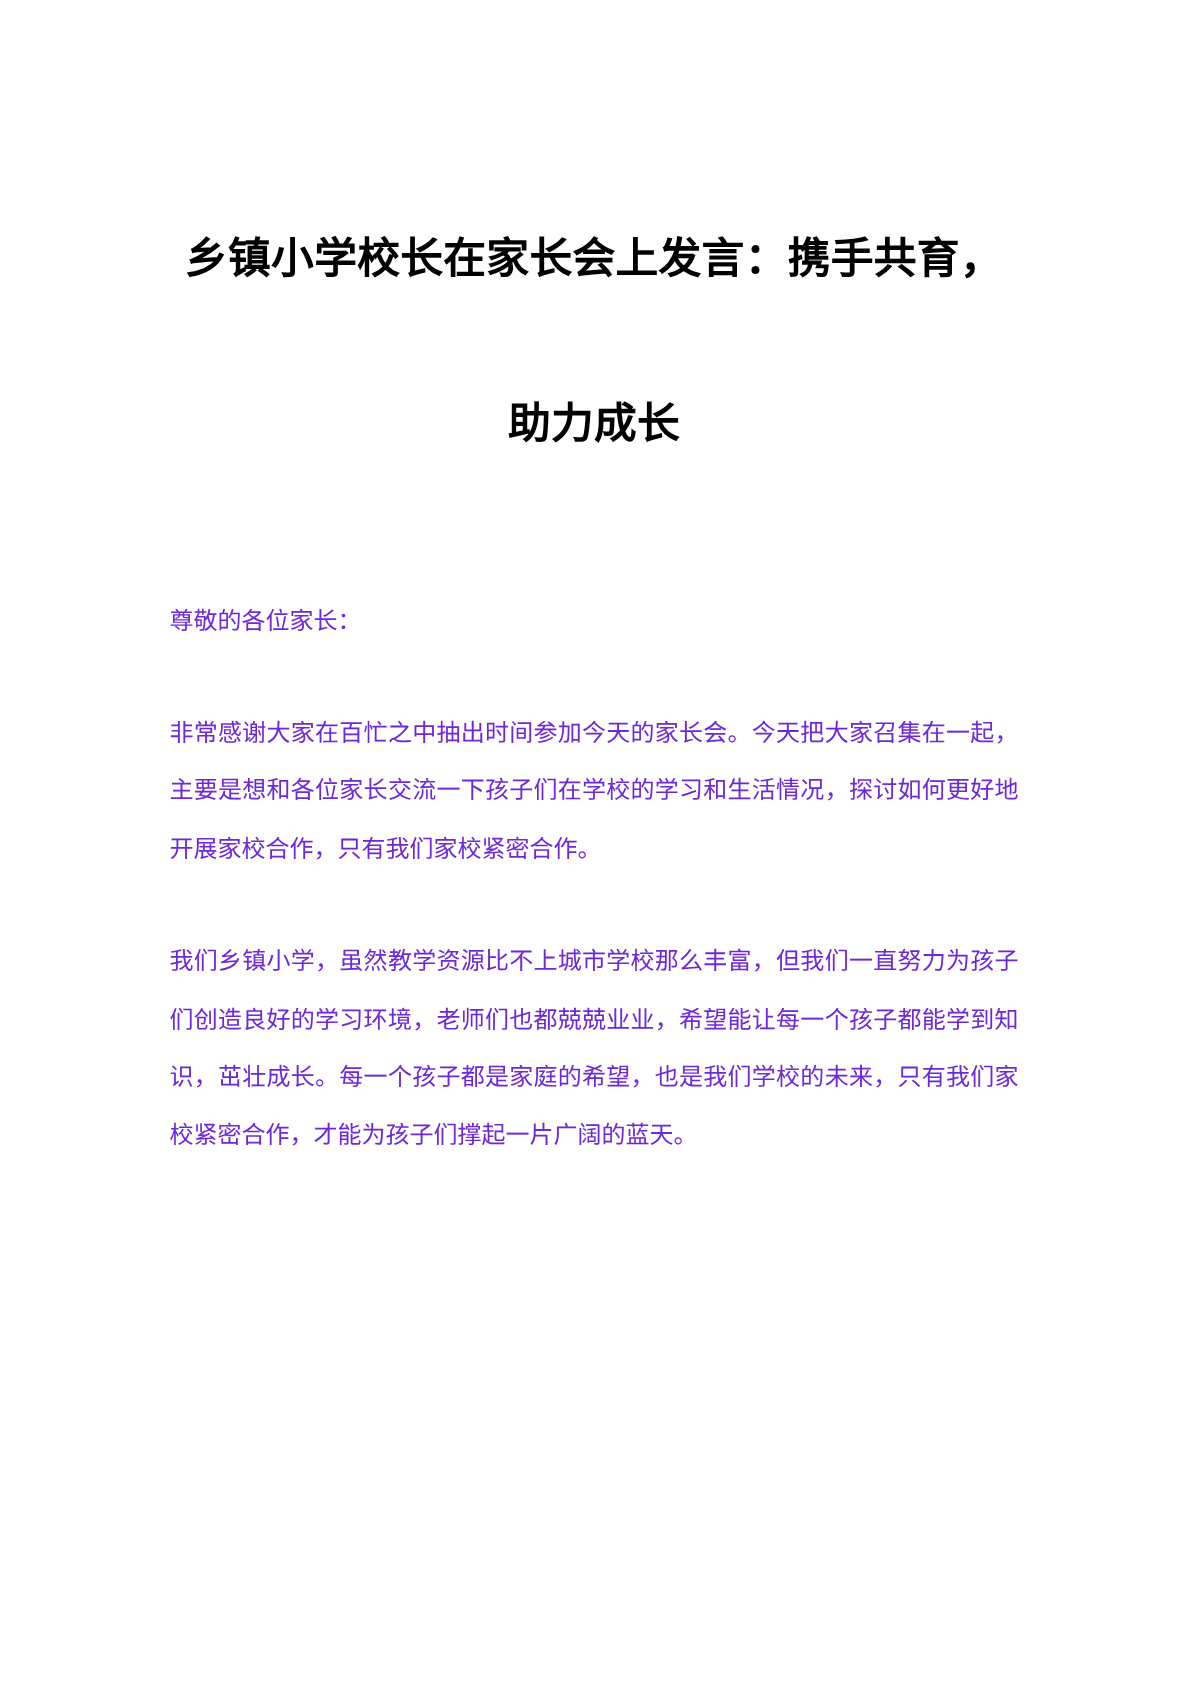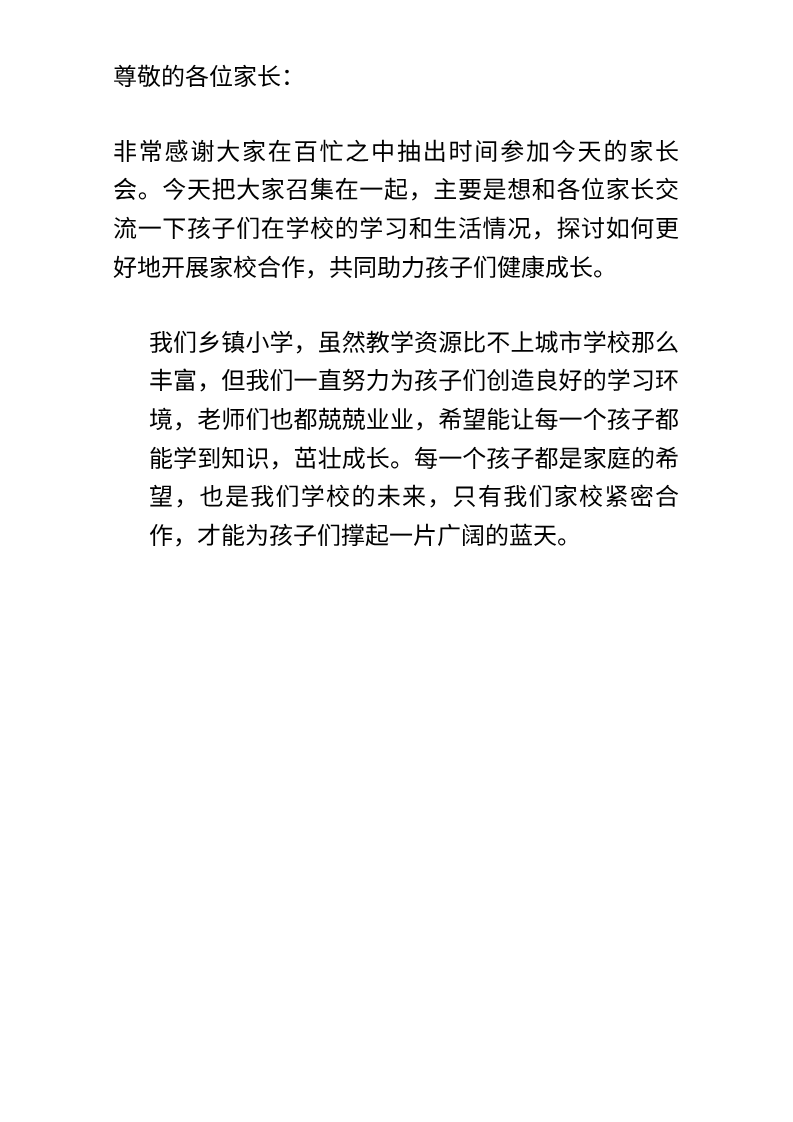--- a/index.html
+++ b/index.html
@@ -41,44 +41,44 @@
     word-break: break-all;
   }
 
   
   .para-block {
     margin-top: 58px;
   }
 
   .para {
     margin: 0 0 36px 0;
-    font-size: 24px;
+    font-size: 16px;
     font-weight: normal;
     line-height: 38.7px;
     text-align: justify;
     text-justify: inter-ideograph;
     letter-spacing: 0;
-    color: #000000;
+    color: #6d28d9;
     word-break: break-all;
   }
 
   .para:last-child {
     margin-bottom: 0;
-    margin-left: 36px;
   }
 </style>
 </head>
 <body>
 
 <div class="page">
 
   <div class="doc-body">
 
+    <h1 class="doc-title">乡镇小学校长在家长会上发言：携手共育，助力成长</h1>
 
     <div class="para-block">
       <p class="para">尊敬的各位家长：</p>
-      <p class="para">非常感谢大家在百忙之中抽出时间参加今天的家长会。今天把大家召集在一起，主要是想和各位家长交流一下孩子们在学校的学习和生活情况，探讨如何更好地开展家校合作，共同助力孩子们健康成长。</p>
+      <p class="para">非常感谢大家在百忙之中抽出时间参加今天的家长会。今天把大家召集在一起，主要是想和各位家长交流一下孩子们在学校的学习和生活情况，探讨如何更好地开展家校合作，只有我们家校紧密合作。</p>
       <p class="para">我们乡镇小学，虽然教学资源比不上城市学校那么丰富，但我们一直努力为孩子们创造良好的学习环境，老师们也都兢兢业业，希望能让每一个孩子都能学到知识，茁壮成长。每一个孩子都是家庭的希望，也是我们学校的未来，只有我们家校紧密合作，才能为孩子们撑起一片广阔的蓝天。</p>
     </div>
 
   </div>
 
 </div>
 
 </body></html>

